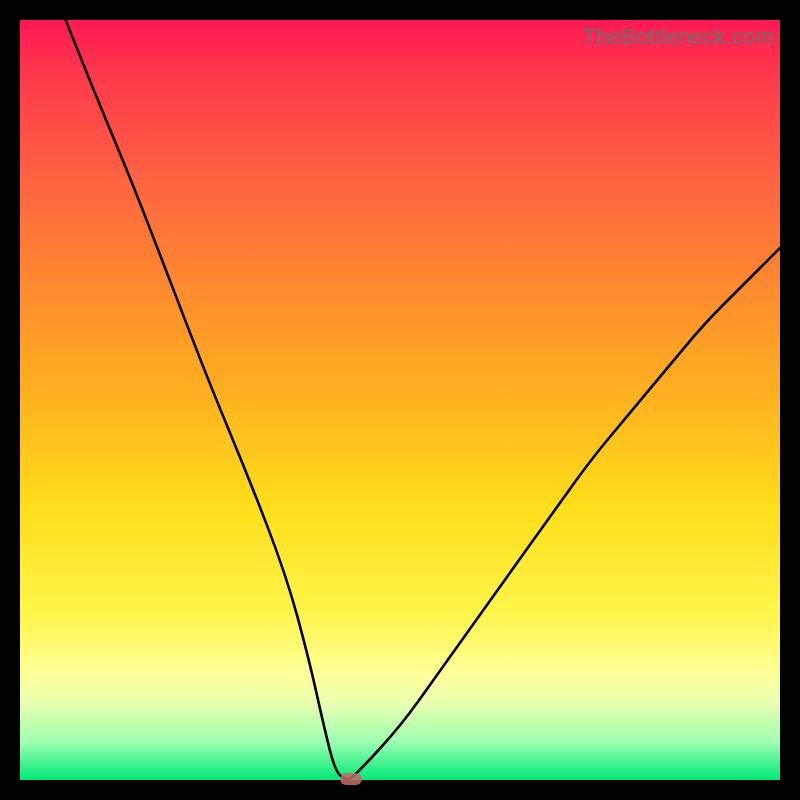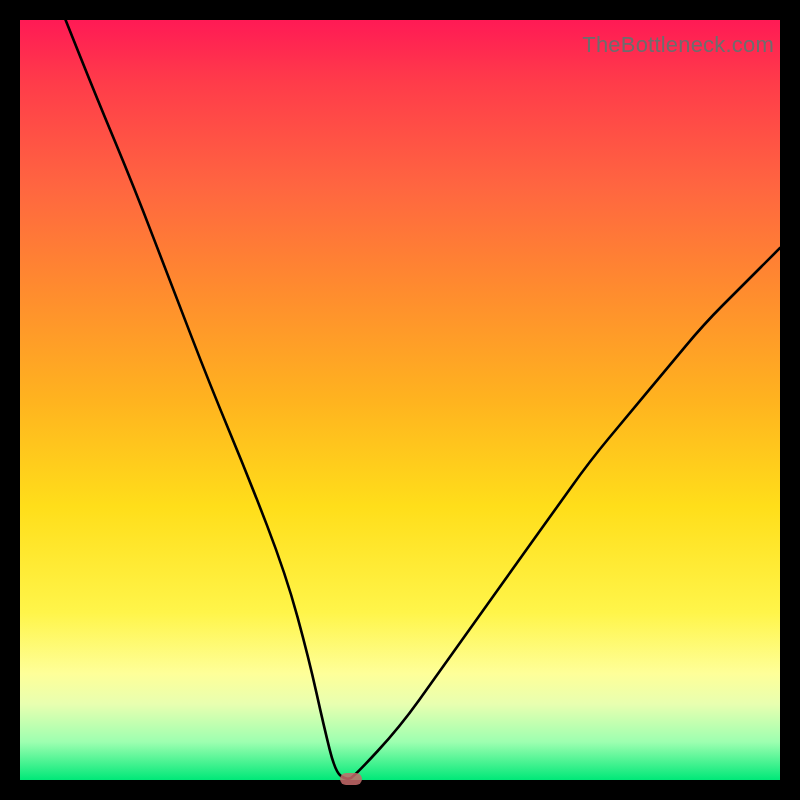--- a/index.html
+++ b/index.html
@@ -31,21 +31,21 @@
       #ffb31f 50%,
       #ffde1a 64%,
       #fff54a 78%,
       #feff99 86%,
       #e8ffb0 90%,
       #9dffb0 95%,
       #00e878 100%);
   }
   .watermark {
     position: absolute;
-    top: 12px;
+    top: 4px;
     right: 6px;
     color: #6d6d6d;
     font-size: 22px;
     letter-spacing: 0.2px;
     user-select: none;
   }
   svg.curve {
     position: absolute;
     left: 0;
     top: 0;

